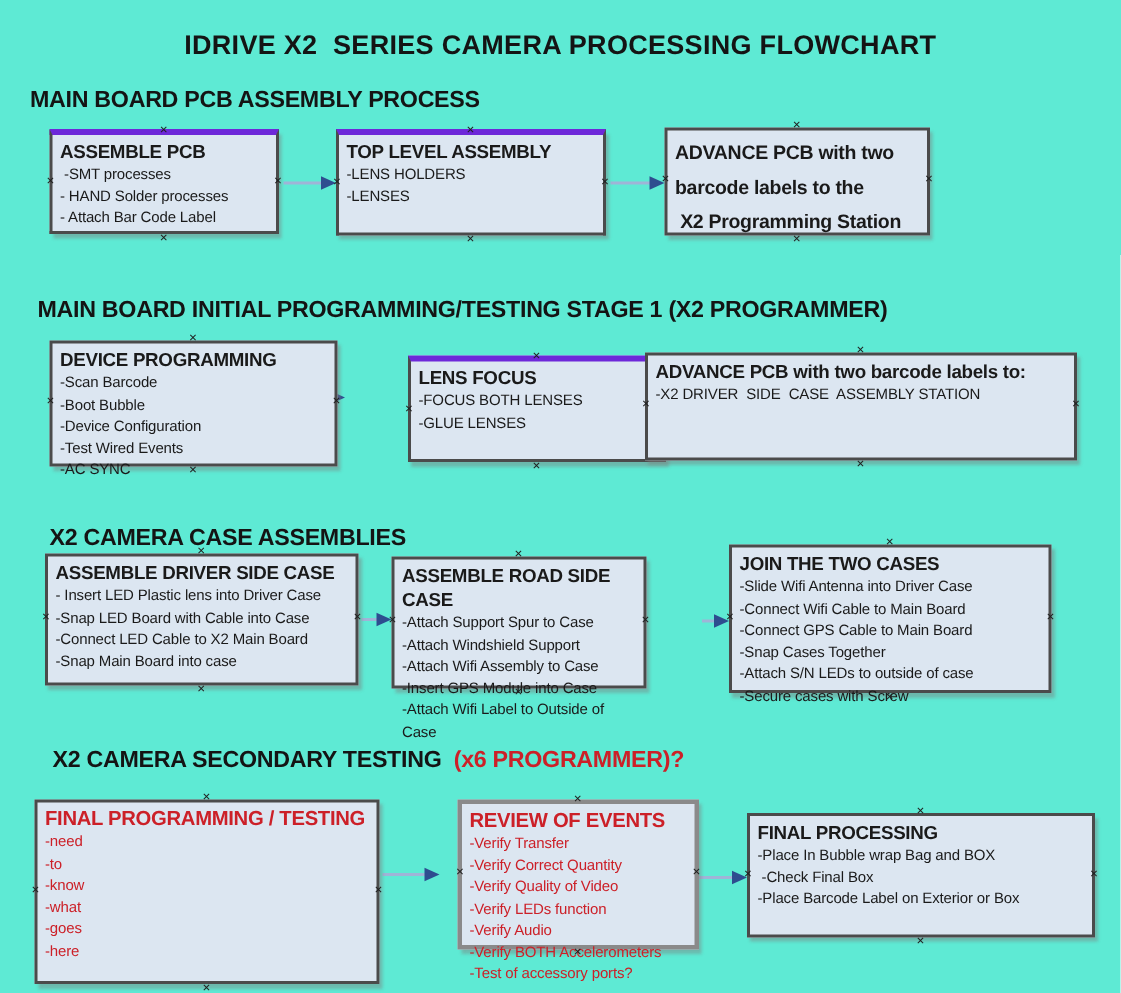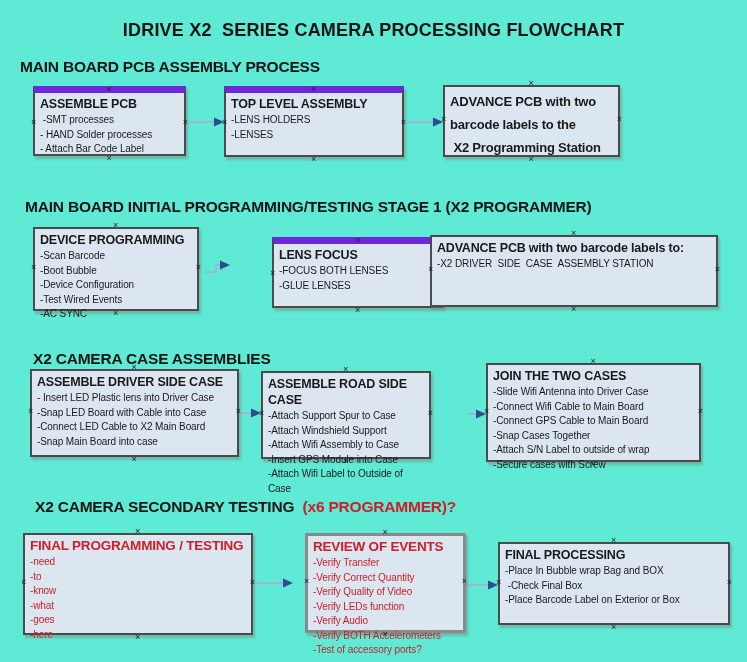--- a/index.html
+++ b/index.html
@@ -14,21 +14,21 @@
   .sec-h{
     position:absolute;font-size:15.5px;font-weight:bold;white-space:pre;
     letter-spacing:-.2px;color:#141414;z-index:2;
   }
   .sec-h .red-part{color:#cc2028;}
   .box{
     position:absolute;box-sizing:border-box;background:#dce6f1;
     border:2px solid #4b4b4b;box-shadow:2px 3px 2px rgba(125,125,125,.45);
     padding:3px 5px 2px 5px;z-index:2;
   }
-  .box.gtop{border-top:7px solid #6d28d9;}
+  .box.gtop{border-top:4px solid #6d28d9;}
   .box.grayborder{border:3px solid #8a8a8a;margin-left:12px;}
   .bt{
     font-size:12.5px;font-weight:bold;line-height:16px;letter-spacing:-.2px;
     white-space:pre-wrap;margin-bottom:1px;
   }
   .bt.big{font-size:13.5px;}
   .bi{font-size:10px;line-height:14.5px;letter-spacing:-.1px;white-space:pre-wrap;}
   .allbold .bi{font-weight:bold;font-size:13px;line-height:23px;letter-spacing:-.2px;}
   .red .bt,.red .bi{color:#cc2028;}
   .mk{position:absolute;font-size:9px;line-height:6px;color:#1f1f1f;z-index:4;font-weight:normal;}
@@ -112,21 +112,21 @@
   <div class="box allbold" style="left:443px;top:85px;width:177px;height:72px;">
     <span class="mk t"></span>
       <span class="mk b"></span>
       <span class="mk l"></span>
       <span class="mk r"></span>
     <div class="bi">ADVANCE PCB with two</div>
     <div class="bi">barcode labels to the</div>
     <div class="bi"> X2 Programming Station</div>
   </div>
 
-  <div class="box" style="left:33px;top:227px;width:166px;height:84px;">
+  <div class="box" style="left:33px;top:227px;width:192px;height:84px;">
     <span class="mk t"></span>
       <span class="mk b"></span>
       <span class="mk l"></span>
       <span class="mk r"></span>
     <div class="bt">DEVICE PROGRAMMING</div>
     <div class="bi">-Scan Barcode</div>
     <div class="bi">-Boot Bubble</div>
     <div class="bi">-Device Configuration</div>
     <div class="bi">-Test Wired Events</div>
     <div class="bi">-AC SYNC</div>
@@ -179,25 +179,25 @@
   <div class="box" style="left:486px;top:363px;width:215px;height:99px;">
     <span class="mk t"></span>
       <span class="mk b"></span>
       <span class="mk l"></span>
       <span class="mk r"></span>
     <div class="bt">JOIN THE TWO CASES</div>
     <div class="bi">-Slide Wifi Antenna into Driver Case</div>
     <div class="bi">-Connect Wifi Cable to Main Board</div>
     <div class="bi">-Connect GPS Cable to Main Board</div>
     <div class="bi">-Snap Cases Together</div>
-    <div class="bi">-Attach S/N Label to outside of wrap</div>
+    <div class="bi">-Attach S/N LEDs to outside of case</div>
     <div class="bi">-Secure cases with Screw</div>
   </div>
 
-  <div class="box red" style="left:23px;top:533px;width:230px;height:102px;">
+  <div class="box red" style="left:23px;top:533px;width:230px;height:123px;">
     <span class="mk t"></span>
       <span class="mk b"></span>
       <span class="mk l"></span>
       <span class="mk r"></span>
     <div class="bt big">FINAL PROGRAMMING / TESTING</div>
     <div class="bi">-need</div>
     <div class="bi">-to</div>
     <div class="bi">-know</div>
     <div class="bi">-what</div>
     <div class="bi">-goes</div>

